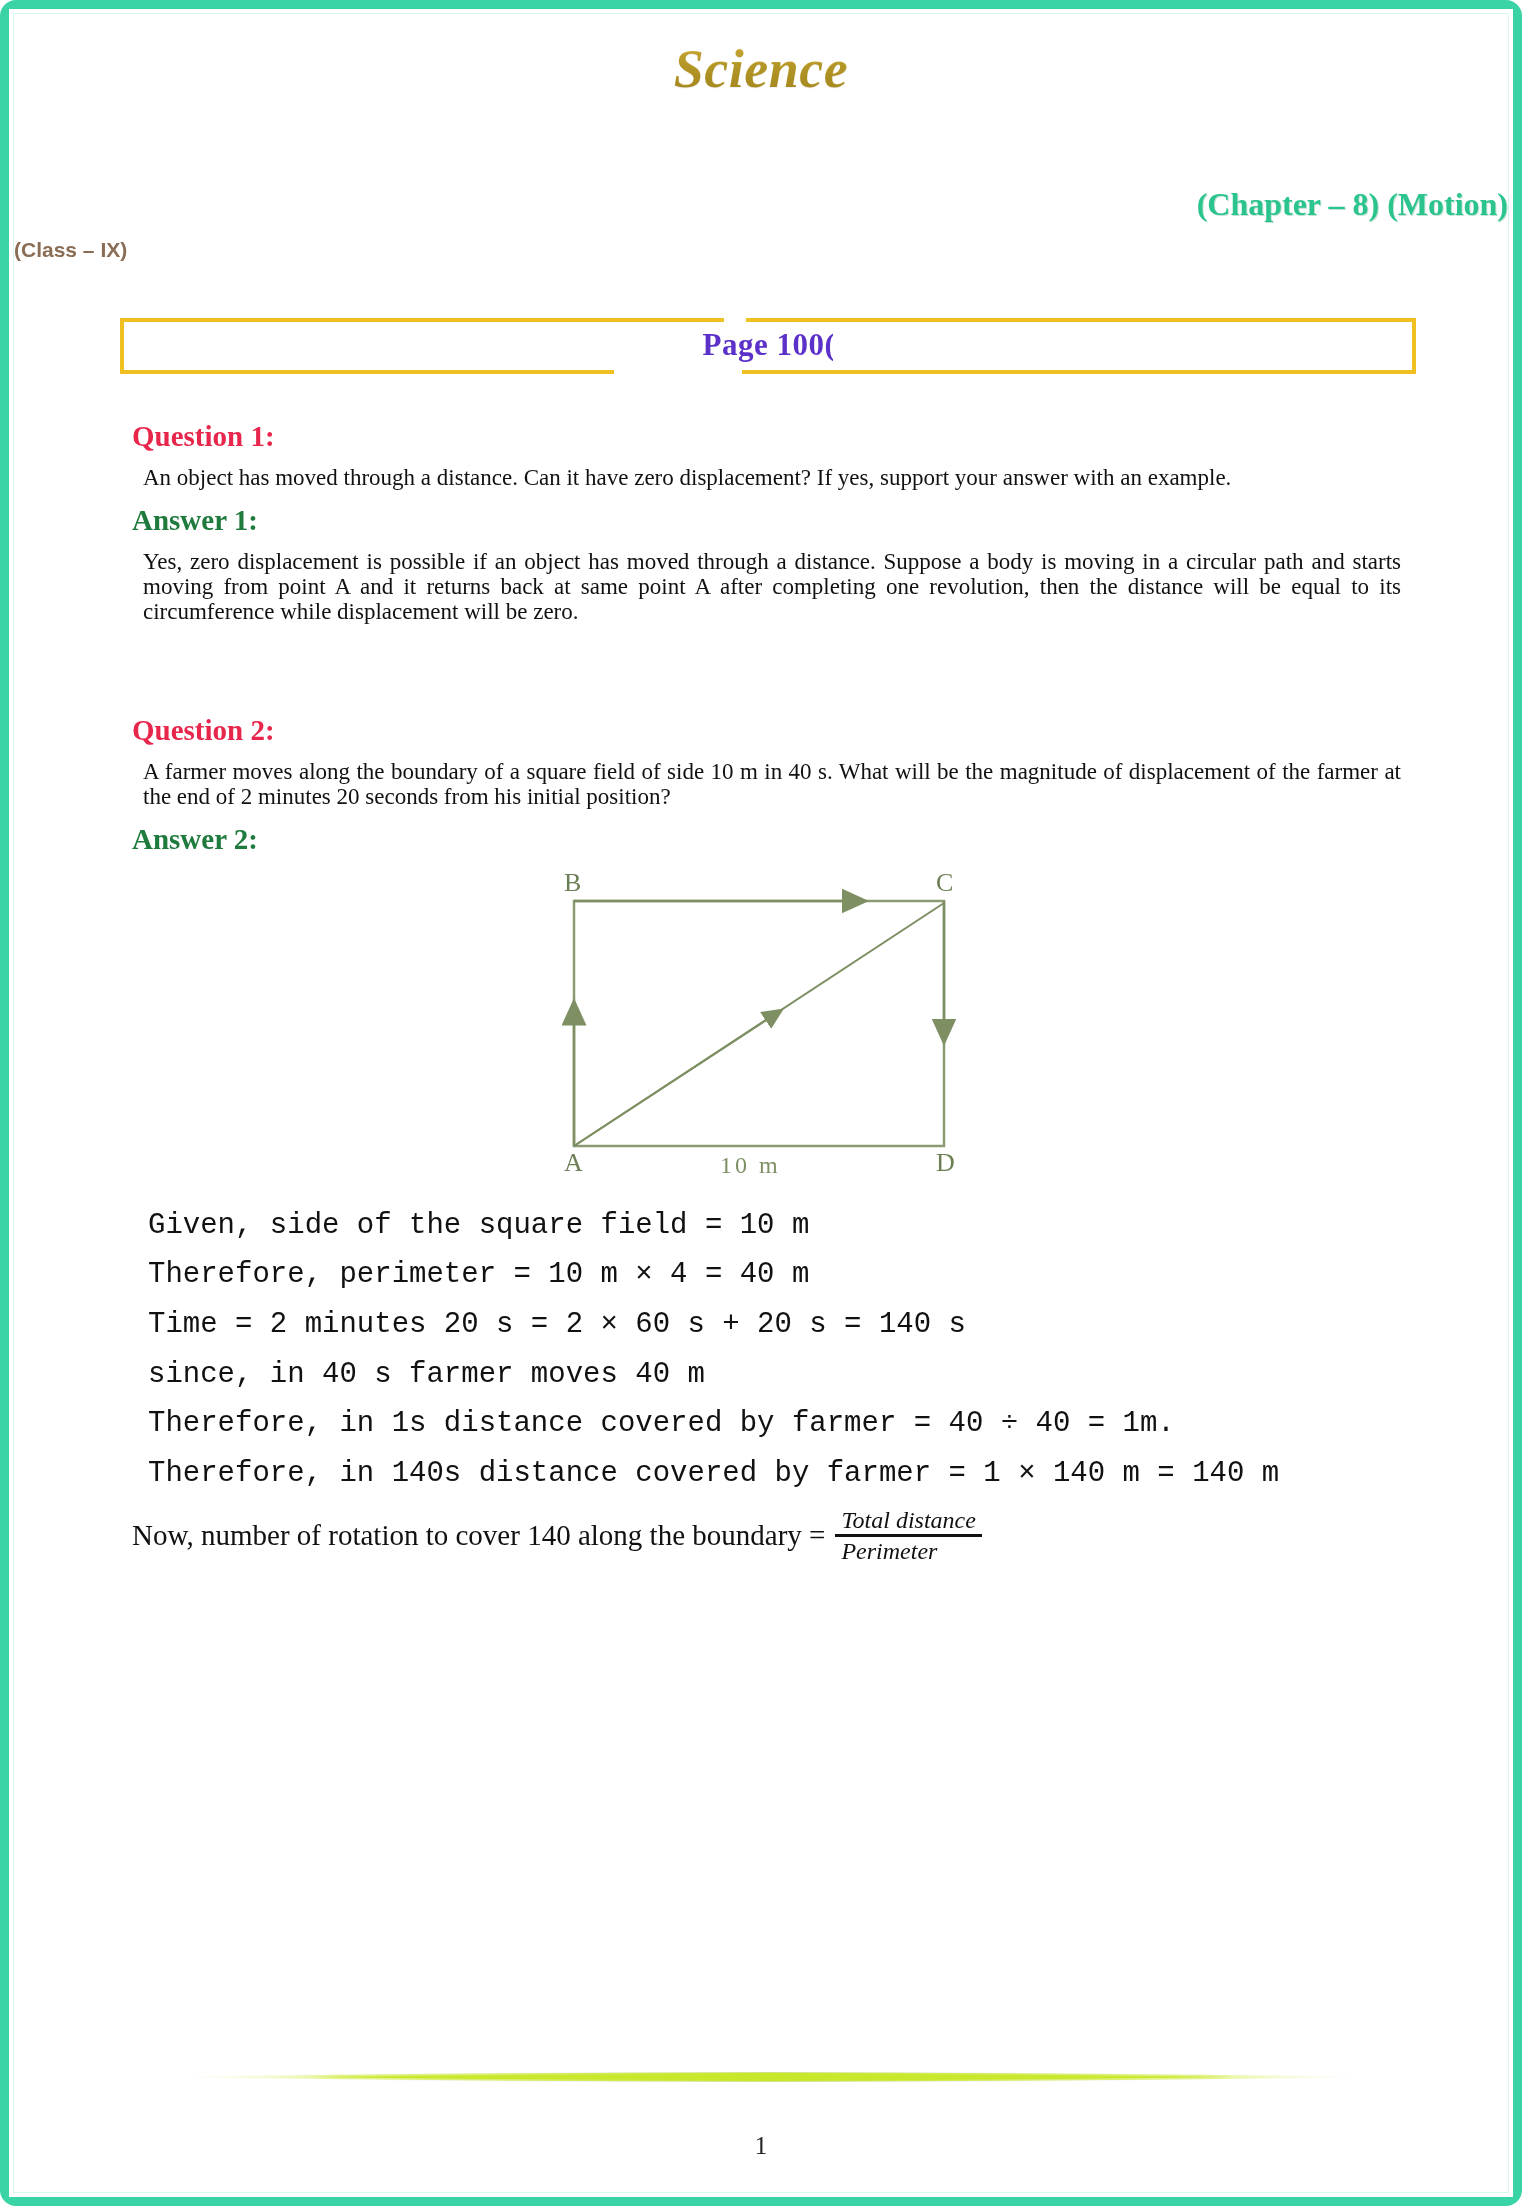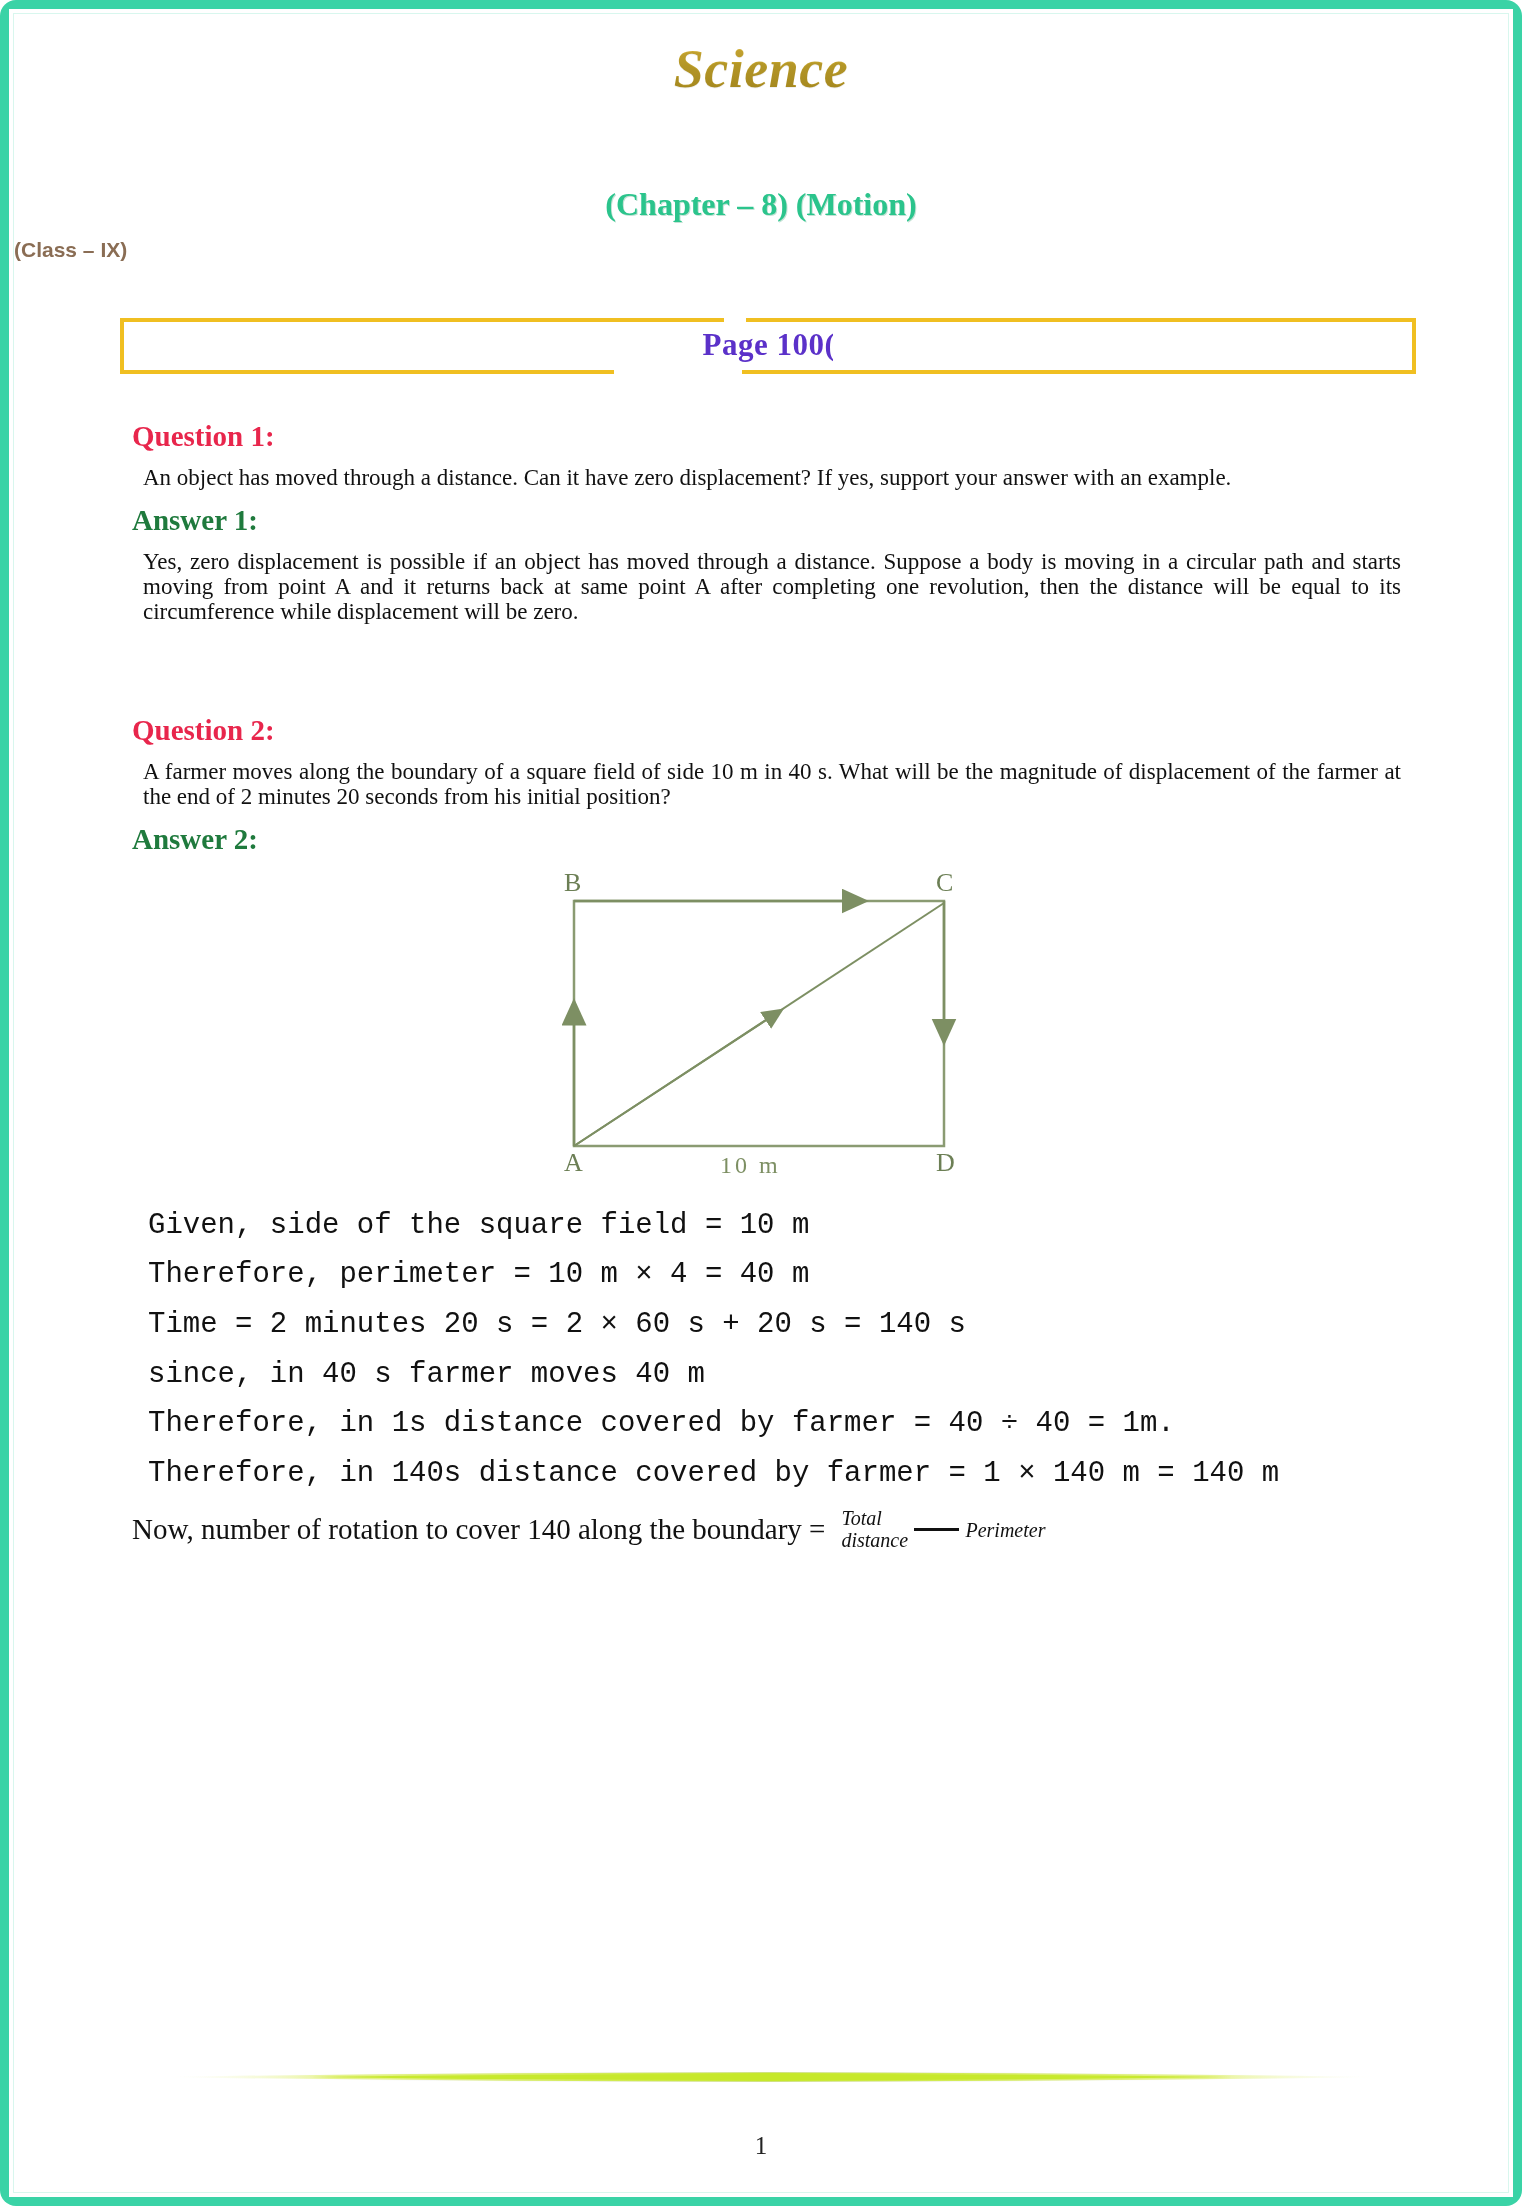--- a/index.html
+++ b/index.html
@@ -60,21 +60,21 @@
     background: linear-gradient(180deg, #d9b43a 0%, #bfa02a 45%, #a8891e 100%);
     -webkit-background-clip: text;
     background-clip: text;
     -webkit-text-fill-color: transparent;
     text-shadow: 0 1px 0 rgba(0,0,0,0.06);
   }
   .title-chapter {
     position: absolute;
     left: 0; top: 172px;
     width: 1494px;
-    text-align: center;
+    text-align: right;
     font-family: "Liberation Serif", "DejaVu Serif", serif;
     font-weight: bold;
     font-size: 32px;
     color: #2bc48c;
     text-shadow: 1px 1px 0 rgba(120,190,160,0.45);
   }
   .title-class {
     position: absolute;
     left: 0; top: 224px;
     width: 1494px;
@@ -197,25 +197,25 @@
   .rotation-line {
     display: flex;
     align-items: center;
     font-family: "Liberation Serif", "DejaVu Serif", serif;
     font-size: 29px;
     color: #111111;
     margin-top: 4px;
   }
   .frac {
     display: inline-flex;
-    flex-direction: row;
-    align-items: center;
+    flex-direction: column;
+    align-items: flex-start;
     margin-left: 10px;
     font-style: italic;
-    font-size: 20px;
+    font-size: 24px;
     line-height: 1.12;
   }
   .frac .num { padding: 0 6px 1px 6px; }
   .frac .bar {
     width: 100%;
     border-top: 3px solid #111111;
   }
   .frac .den { padding: 1px 6px 0 6px; }
 
   

